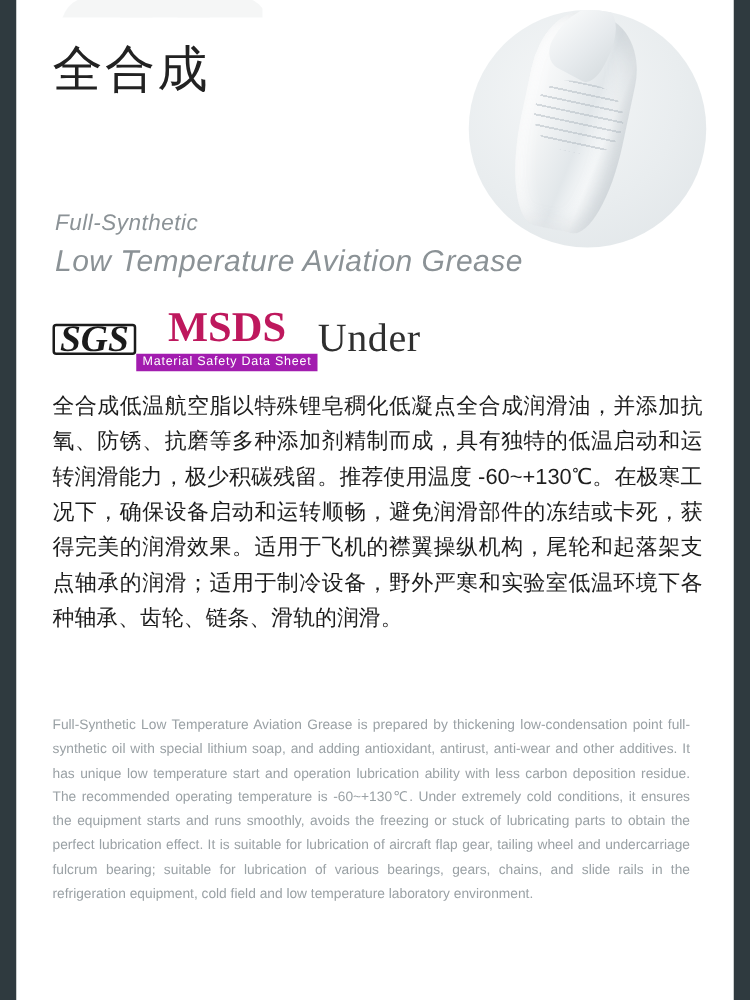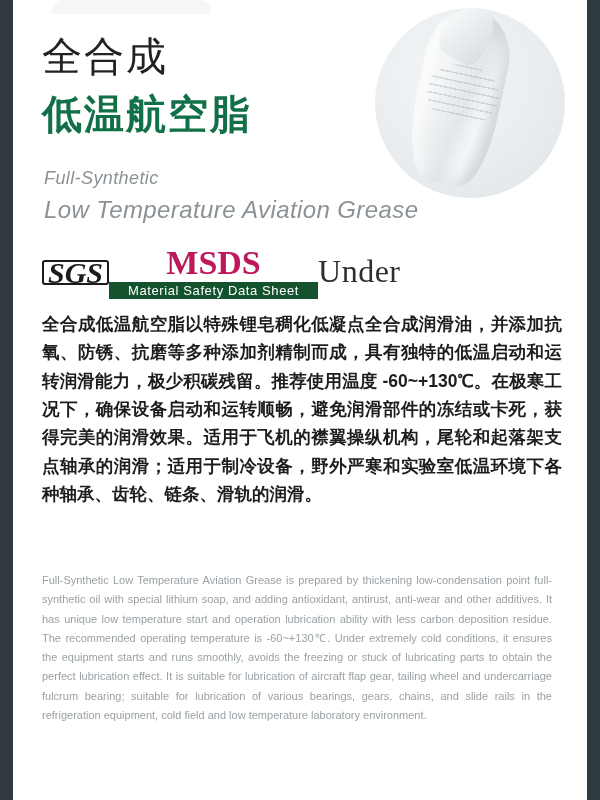--- a/index.html
+++ b/index.html
@@ -140,45 +140,44 @@
   .sgs span { position: relative; }
   .msds-wrap { text-align: center; line-height: 1; }
   .msds {
     font-family: "Liberation Serif", serif;
     font-weight: bold;
     font-size: 34px;
     color: #be185d;
     letter-spacing: 0px;
   }
   .msds-sub {
-    font-size: 13px;
+    font-size: 10px;
     color: #ffffff;
-    background: #14532d;
-    padding: 2px 19px;
+    background: #a21caf;
+    padding: 2px 5px;
     letter-spacing: .6px;
     margin-top: 2px;
     display: inline-block;
   }
   .rohs {
     font-family: "Liberation Serif", serif;
     font-size: 32px;
     color: #2f2f2f;
     letter-spacing: .5px;
     padding-bottom: 2px;
   }
   
   .body-cn {
     position: absolute;
     left: 42px; top: 310px;
     width: 520px;
     font-size: 17.5px;
     line-height: 1.62;
     color: #1d1d1d;
     text-align: justify;
-    font-weight: bold;
   }
   .body-en {
     position: absolute;
     left: 42px; top: 571px;
     width: 510px;
     font-size: 11px;
     line-height: 1.75;
     color: #9aa1a5;
     text-align: justify;
   }
@@ -205,21 +204,20 @@
     </g>
   </svg>
 
   <div class="product-photo">
     <div class="tube"></div>
     <div class="tube-nozzle"></div>
     <div class="tube-ridges"></div>
   </div>
 
   <div class="title-cn-1">全合成</div>
-  <div class="title-cn-2">低温航空脂</div>
   <div class="title-en-1">Full-Synthetic</div>
   <div class="title-en-2">Low Temperature Aviation Grease</div>
 
   <div class="certs">
     <div class="sgs">
       <span>SGS</span>
     </div>
     <div class="msds-wrap">
       <div class="msds">MSDS</div>
       <div class="msds-sub">Material Safety Data Sheet</div>

